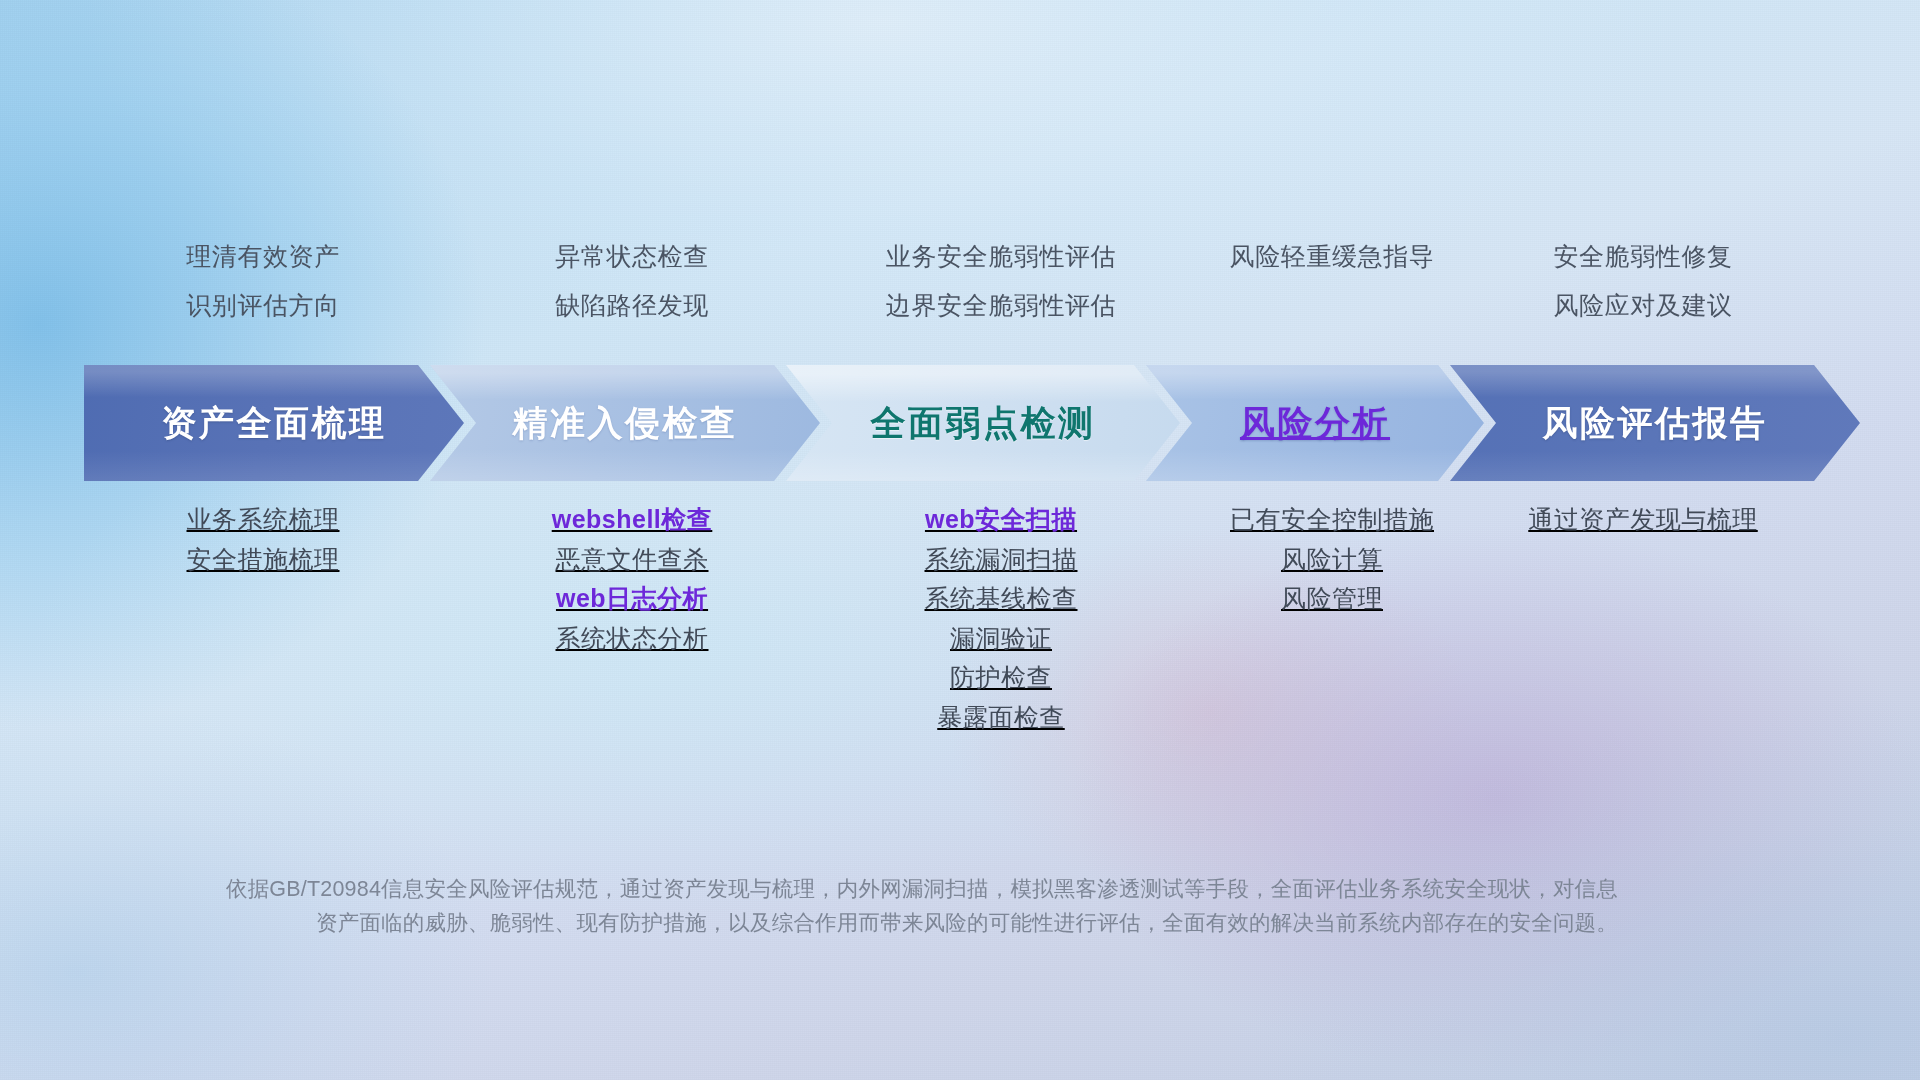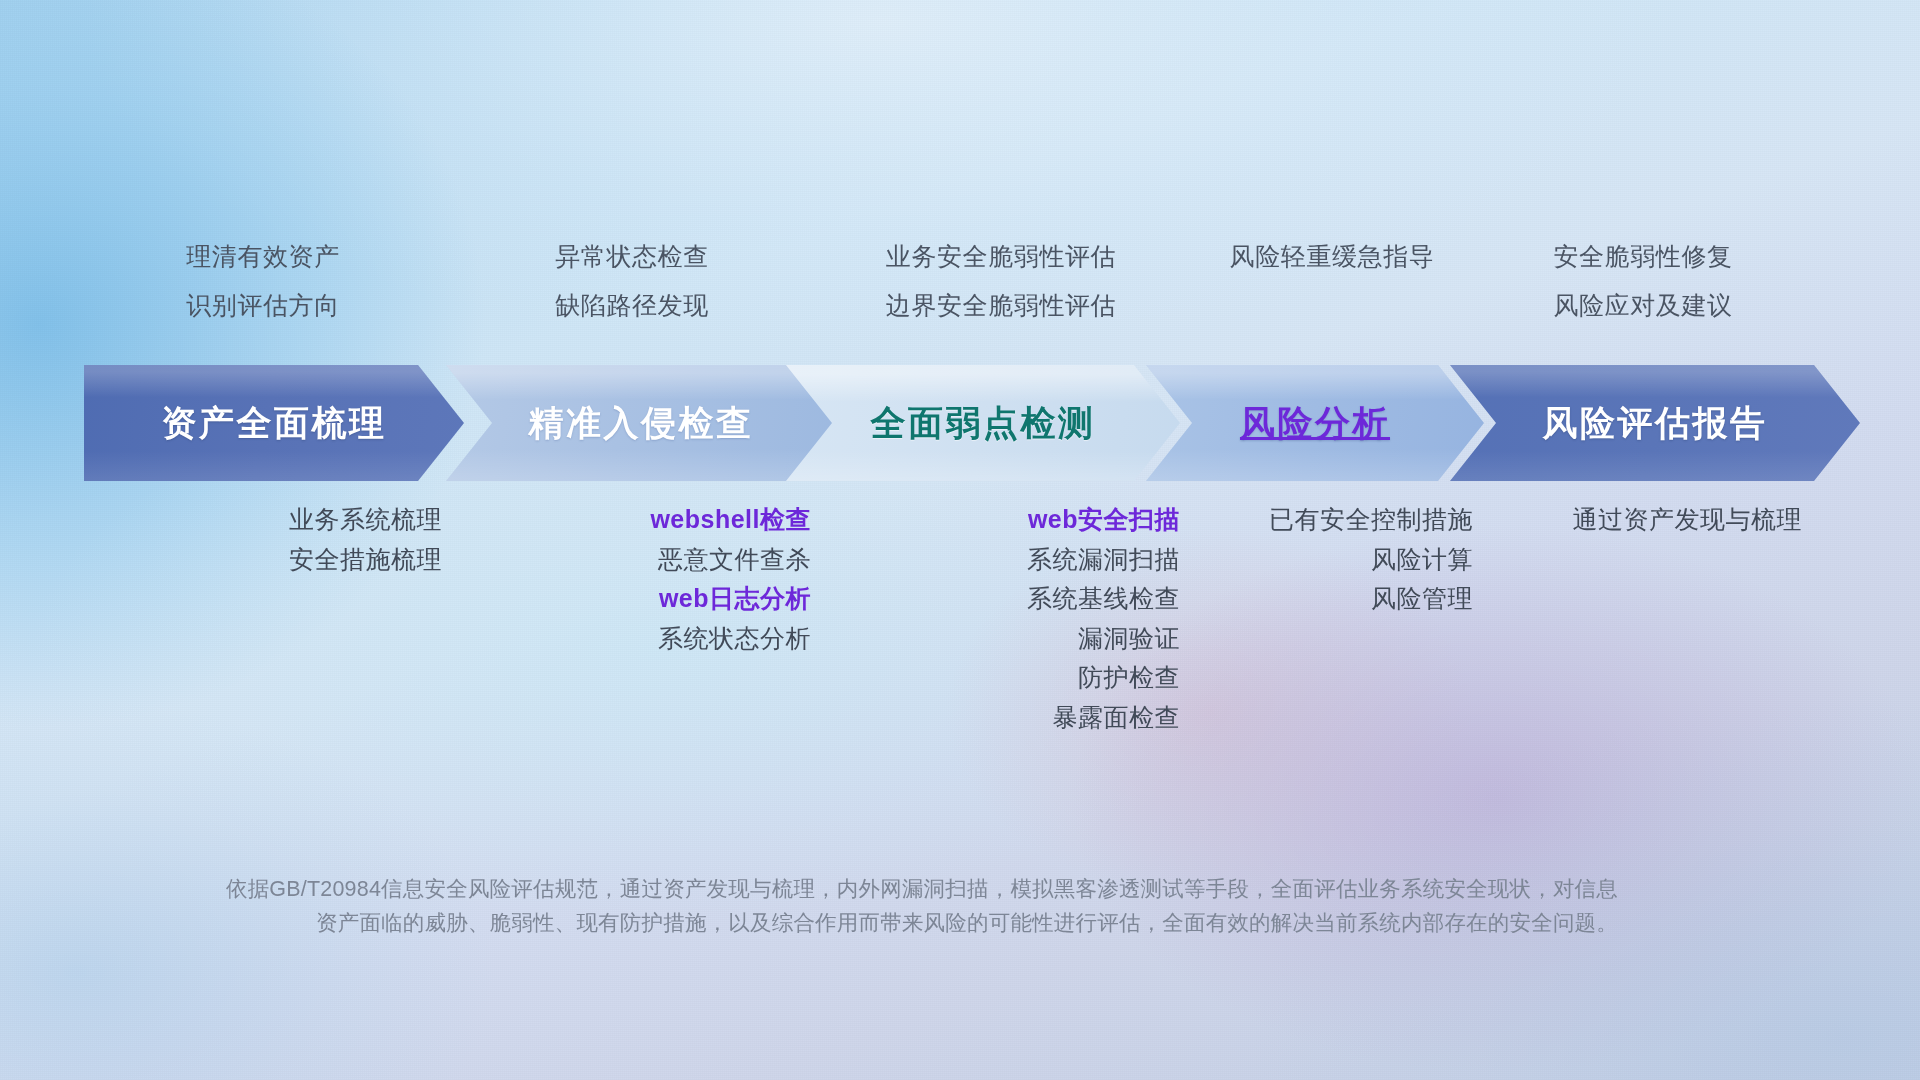--- a/index.html
+++ b/index.html
@@ -138,21 +138,21 @@
   .clip-last  { clip-path:polygon(0 0, calc(100% - 46px) 0, 100% 50%, calc(100% - 46px) 100%, 0 100%, 46px 50%); }
 
   .chev .edge {
     position:absolute; inset:0;
     z-index:2;
     pointer-events:none;
   }
 
   
   .row-bot { top:500px; }
-  .item-col { text-align:right; }
+  .item-col { text-align:center;text-decoration:underline; }
   .item {
     font-size:25px;
     line-height:39.5px;
     color:#414a58;
     letter-spacing:.5px;
     white-space:nowrap;
   }
   .item.bold { font-weight:bold; color:#6d28d9; }
 
   
@@ -206,21 +206,21 @@
   </div>
 
   <div class="banner">
 
     <div class="chev clip-first" style="left:0px; width:380px;">
       <div class="shape" style="background:linear-gradient(100deg,#4f6cb2 0%,#5872b6 48%,#5d77ba 100%);"></div>
       <div class="edge" style="background:linear-gradient(180deg,rgba(255,255,255,.22) 0 6%,rgba(255,255,255,0) 28%,rgba(255,255,255,0) 74%,rgba(255,255,255,.10) 100%);"></div>
       <span class="label" style="color:#ffffff; text-shadow:0 1px 2px rgba(40,60,110,.35);">资产全面梳理</span>
     </div>
 
-    <div class="chev clip-mid" style="left:362px; width:390px;">
+    <div class="chev clip-mid" style="left:346px; width:390px;">
       <div class="shape" style="background:linear-gradient(100deg,#b4c9e6 0%,#a9c1e3 45%,#9db9e0 100%);"></div>
       <div class="edge" style="background:linear-gradient(180deg,rgba(255,255,255,.35) 0 7%,rgba(255,255,255,0) 30%,rgba(255,255,255,0) 72%,rgba(255,255,255,.18) 100%);"></div>
       <span class="label" style="color:#ffffff; text-shadow:0 1px 2px rgba(70,95,150,.28);">精准入侵检查</span>
     </div>
 
     <div class="chev clip-mid" style="left:702px; width:394px;">
       <div class="shape" style="background:linear-gradient(100deg,#d7e6f4 0%,#cfe0f1 50%,#c6daee 100%);"></div>
       <div class="edge" style="background:linear-gradient(180deg,rgba(255,255,255,.45) 0 8%,rgba(255,255,255,0) 32%,rgba(255,255,255,0) 74%,rgba(255,255,255,.22) 100%);"></div>
       <span class="label" style="color:#0f766e; text-shadow:0 1px 1px rgba(255,255,255,.55);">全面弱点检测</span>
     </div>

